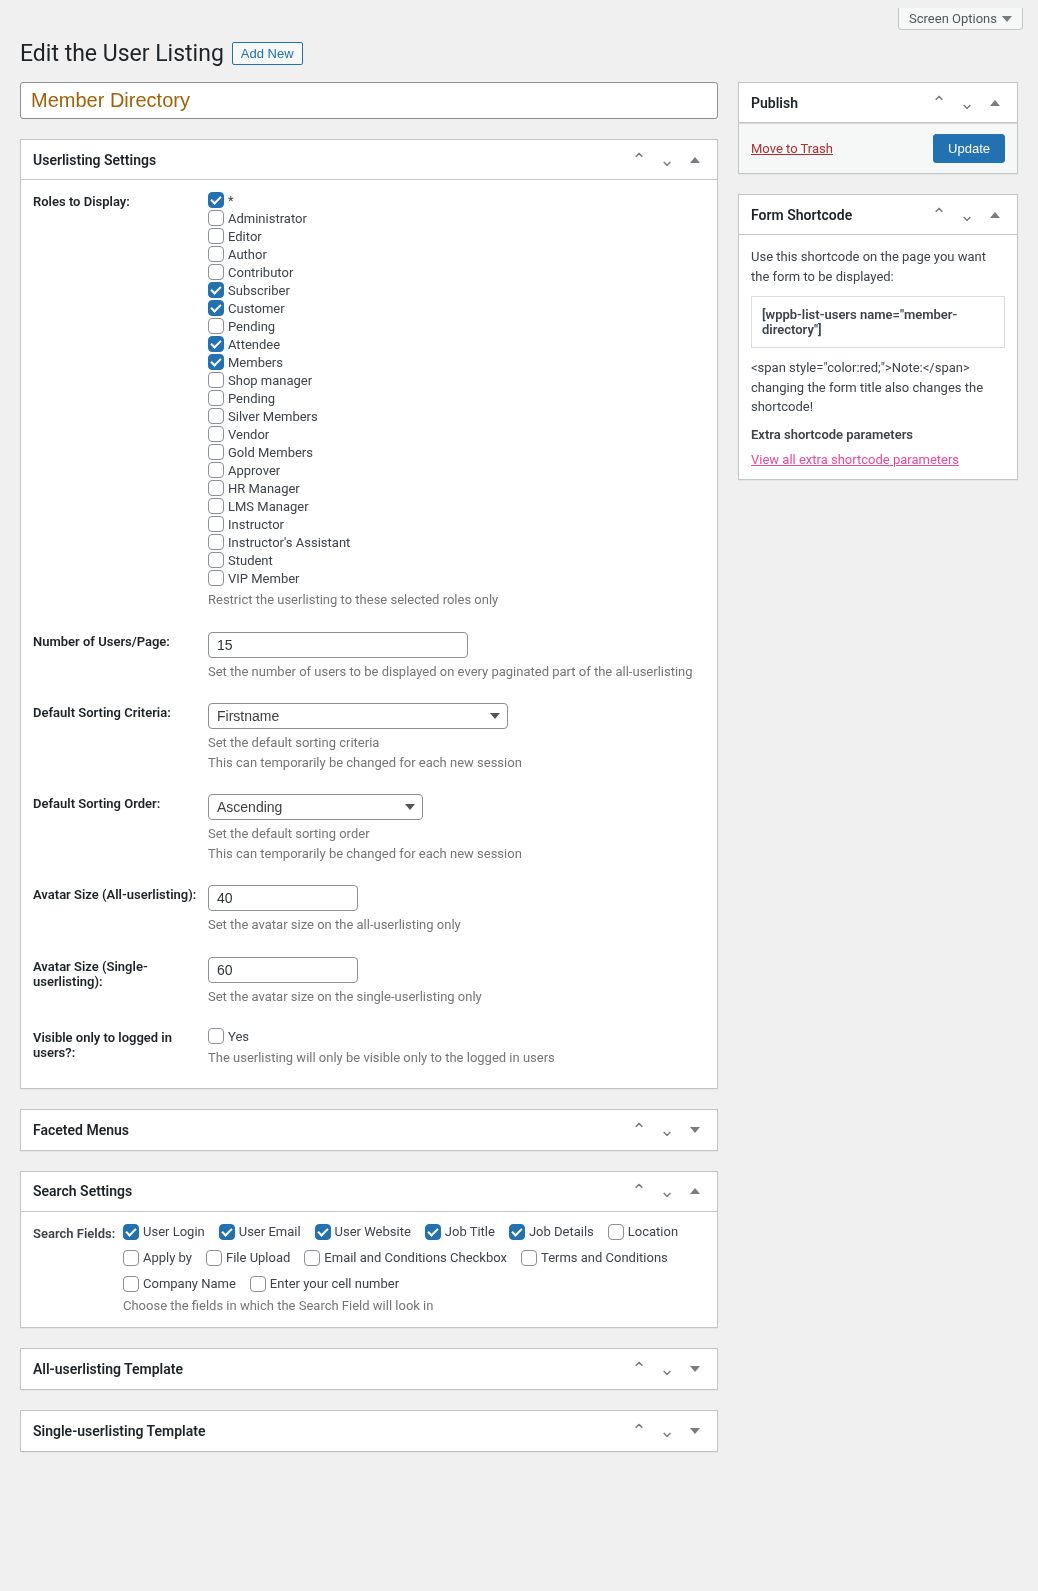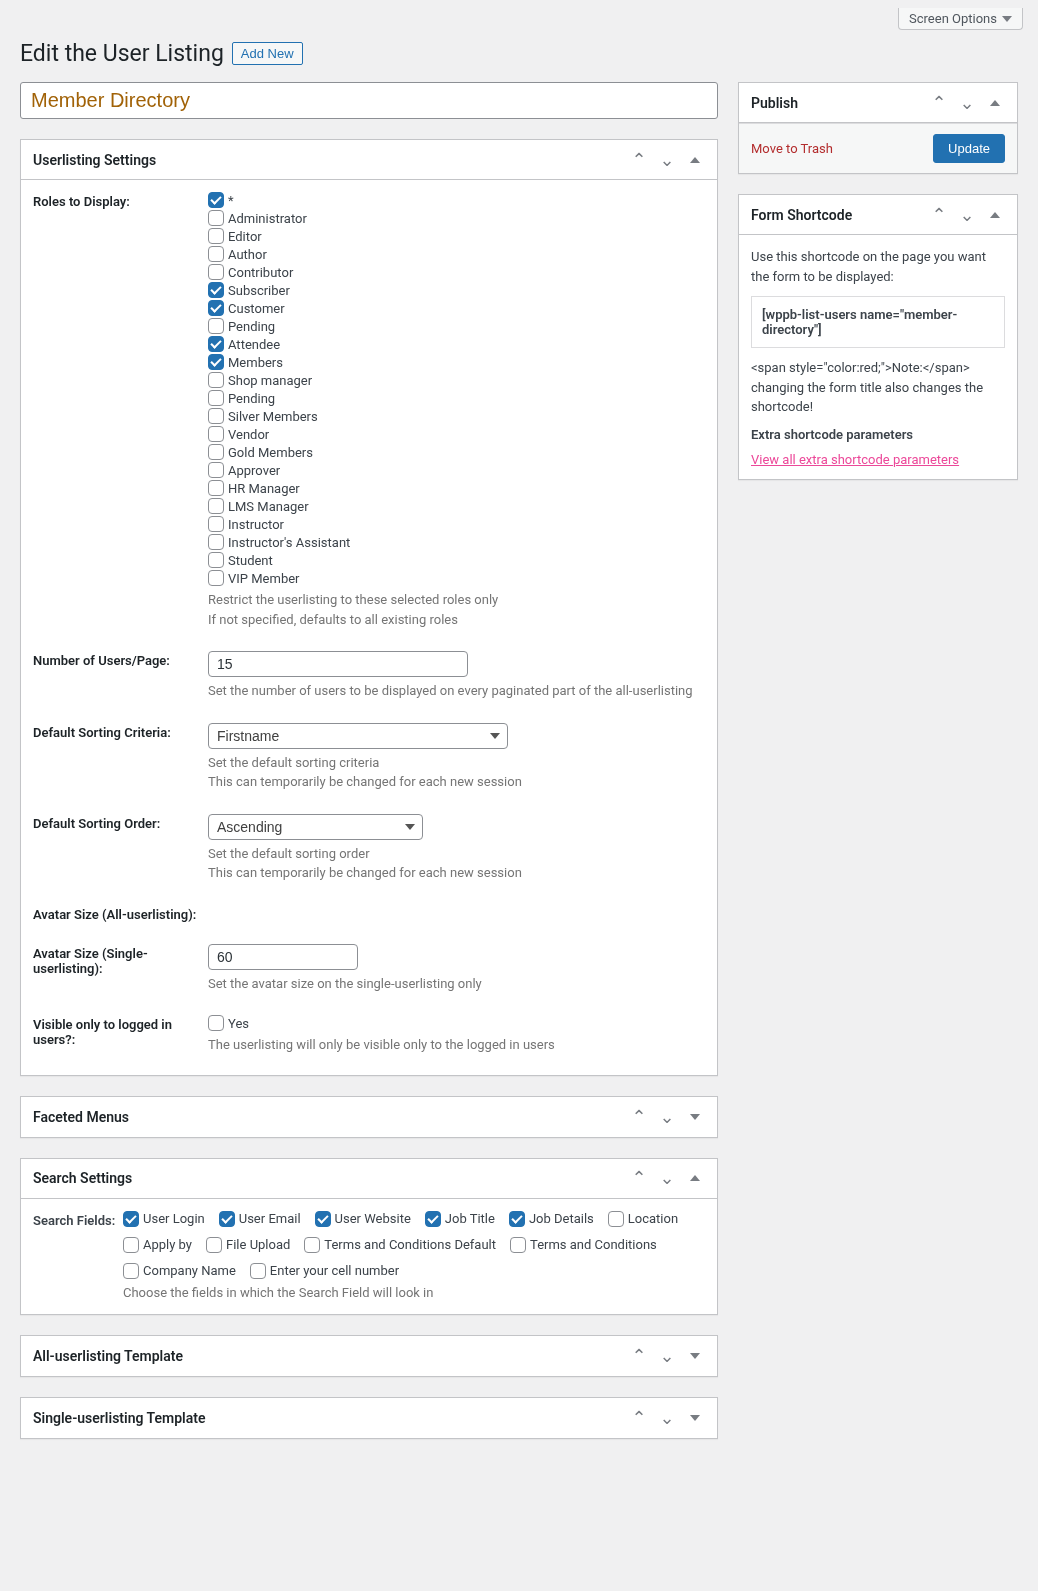--- a/index.html
+++ b/index.html
@@ -36,21 +36,21 @@
 .txt-input.med { width: 260px; }
 .select { padding: 4px 24px 4px 8px; border: 1px solid #8c8f94; border-radius: 4px; font-size: 14px; color: #404040; background: #fff; appearance: none; position: relative; }
 .select-wrap { position: relative; display: inline-block; }
 .select-wrap::after { content: ""; position: absolute; right: 8px; top: 50%; transform: translateY(-50%); width: 0; height: 0; border-left: 5px solid transparent; border-right: 5px solid transparent; border-top: 6px solid #555; pointer-events: none; }
 .select.wide { width: 300px; }
 .select.med { width: 215px; }
 .inline-checks { display: flex; flex-wrap: wrap; gap: 10px 14px; }
 .inline-checks .check-item { margin-bottom: 0; }
 .side .inside { padding: 12px; }
 .pub-actions { display: flex; justify-content: space-between; align-items: center; padding: 10px 12px; background: #f6f7f7; border-top: 1px solid #dcdcde; }
-.trash { color: #b32d2e; font-size: 13px; cursor: pointer; }
+.trash { color: #b32d2e; text-decoration: underline; font-size: 13px; cursor: pointer; }
 .btn-primary { background: #2271b1; color: #fff; border: 1px solid #2271b1; padding: 6px 14px; border-radius: 3px; font-size: 13px; cursor: pointer; }
 .shortcode-box { border: 1px solid #dcdcde; padding: 10px; margin: 10px 0; font-size: 13px; color: #3c434a; font-weight: 600; word-break: break-word; }
 .link { color: #ec4899; text-decoration: underline; cursor: pointer; }
 .side p { font-size: 13px; line-height: 1.5; margin-bottom: 8px; }
 .sf-row { display: grid; grid-template-columns: 85px 1fr; gap: 5px; align-items: start; }
 .sf-row .lbl { font-weight: 600; font-size: 13px; padding-top: 2px; }
 </style>
 </head>
 <body>
 
@@ -172,21 +172,20 @@
                   <div class="check-item">
                     <span class="cbox"></span>
                     <span>Student</span>
                   </div>
                   <div class="check-item">
                     <span class="cbox"></span>
                     <span>VIP Member</span>
                   </div>
                 </div>
               <div class="desc">Restrict the userlisting to these selected roles only</div>
-              <div class="desc" style="margin-top:0;">If not specified, defaults to all existing roles</div>
             </div>
           </div>
 
           <div class="form-row">
             <label class="lbl">Number of Users/Page:</label>
             <div>
               <input class="txt-input med" value="15" style="">
               <div class="desc">Set the number of users to be displayed on every paginated part of the all-userlisting</div>
             </div>
           </div>
@@ -204,20 +203,24 @@
             <label class="lbl">Default Sorting Order:</label>
             <div>
               <div class="select-wrap"><select class="select med"><option>Ascending</option></select></div>
               <div class="desc">Set the default sorting order</div>
               <div class="desc" style="margin-top:0;">This can temporarily be changed for each new session</div>
             </div>
           </div>
 
           <div class="form-row">
             <label class="lbl">Avatar Size (All-userlisting):</label>
+            <div>
+              <input class="txt-input small" value="40" style="">
+              <div class="desc">Set the avatar size on the all-userlisting only</div>
+            </div>
           </div>
 
           <div class="form-row">
             <label class="lbl">Avatar Size (Single-userlisting):</label>
             <div>
               <input class="txt-input small" value="60" style="">
               <div class="desc">Set the avatar size on the single-userlisting only</div>
             </div>
           </div>
 
@@ -293,21 +296,21 @@
                   <div class="check-item">
                     <span class="cbox"></span>
                     <span>Apply by</span>
                   </div>
                   <div class="check-item">
                     <span class="cbox"></span>
                     <span>File Upload</span>
                   </div>
                   <div class="check-item">
                     <span class="cbox"></span>
-                    <span>Terms and Conditions Default</span>
+                    <span>Email and Conditions Checkbox</span>
                   </div>
                   <div class="check-item">
                     <span class="cbox"></span>
                     <span>Terms and Conditions</span>
                   </div>
                   <div class="check-item">
                     <span class="cbox"></span>
                     <span>Company Name</span>
                   </div>
                   <div class="check-item">

